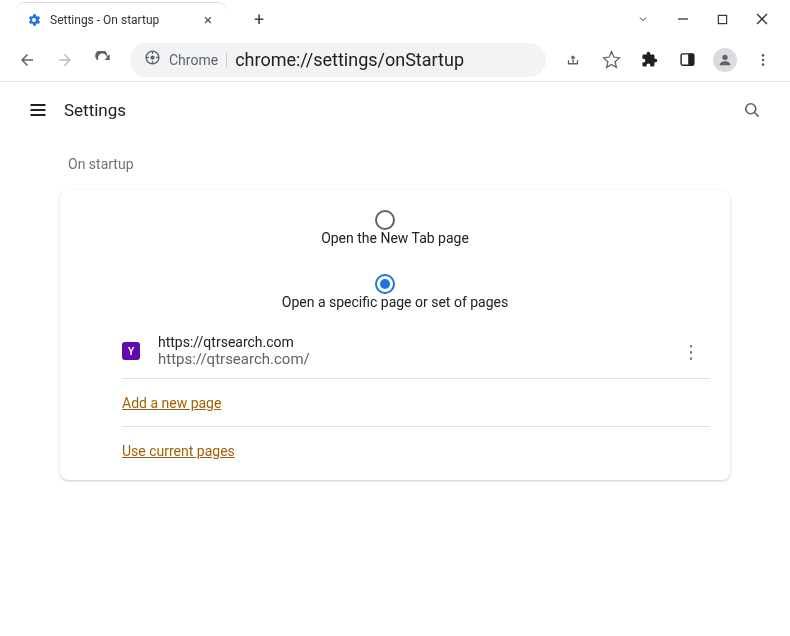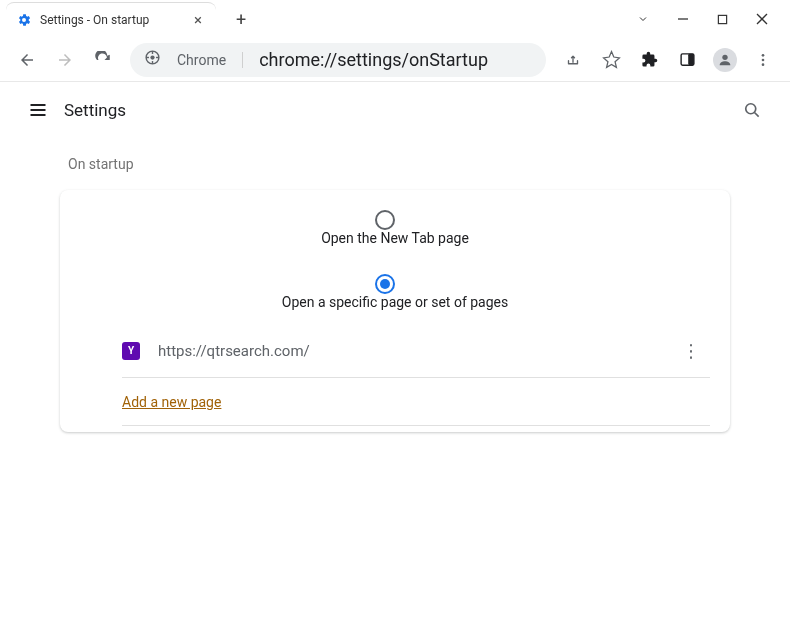--- a/index.html
+++ b/index.html
@@ -1,31 +1,31 @@
 <!DOCTYPE html>
 <html><head>
 <meta charset="utf-8">
 <style>
 * { margin: 0; padding: 0; box-sizing: border-box; font-family: -apple-system, BlinkMacSystemFont, "Segoe UI", Roboto, Arial, sans-serif; }
 body { background: #fff; width: 790px; height: 636px; overflow: hidden; }
 
 .window-controls { height: 38px; display: flex; align-items: center; justify-content: flex-end; gap: 28px; padding-right: 22px; padding-left: 10px; }
 .window-controls .wc { color: #333; cursor: pointer; display: flex; align-items: center; }
 
-.tab-strip { display: flex; align-items: center; gap: 6px; padding-left: 6px; margin-top: -38px; height: 38px; }
+.tab-strip { display: flex; align-items: center; gap: 14px; padding-left: 16px; margin-top: -38px; height: 38px; }
 .tab { display: flex; align-items: center; background: #fff; border-radius: 8px 8px 0 0; padding: 0 10px; height: 34px; min-width: 210px; position: relative; border-top: 1px solid #ddd; }
 .tab-icon { width: 16px; height: 16px; display: flex; align-items: center; justify-content: center; margin-right: 8px; }
 .tab-title { font-size: 12px; color: #333; flex: 1; }
 .tab-close { color: #555; font-size: 15px; padding: 0 4px; cursor: pointer; }
 .new-tab { margin-left: 14px; color: #444; font-size: 18px; cursor: pointer; }
 
 .toolbar { display: flex; align-items: center; height: 44px; padding: 0 10px; gap: 4px; border-bottom: 1px solid #e8e8e8; }
 .tb-btn { width: 34px; height: 34px; display: flex; align-items: center; justify-content: center; color: #5f6368; cursor: pointer; border-radius: 50%; }
 .tb-btn.disabled { color: #bdbdbd; }
-.omnibox { flex: 1; display: flex; align-items: center; background: #f1f3f4; border-radius: 18px; height: 34px; padding: 0 14px; margin: 0 6px; gap: 16px; }
+.omnibox { flex: 1; display: flex; align-items: center; background: #f1f3f4; border-radius: 18px; height: 34px; padding: 0 14px; margin: 0 6px; gap: 8px; }
 .omnibox .site-icon { color: #5f6368; }
 .omnibox .host { color: #5f6368; font-size: 14px; }
 .omnibox .divider { width: 1px; height: 16px; background: #cfcfcf; }
 .omnibox .path { color: #202124; font-size: 18px; }
 
 .app-header { display: flex; align-items: center; height: 56px; padding: 0 18px; }
 .menu-btn { width: 40px; height: 40px; display: flex; align-items: center; justify-content: center; cursor: pointer; color: #202124; }
 .app-title { font-size: 17px; color: #202124; margin-left: 6px; font-weight: 400; }
 .search-btn { margin-left: auto; width: 40px; height: 40px; display: flex; align-items: center; justify-content: center; cursor: pointer; color: #5f6368; }
 
@@ -188,28 +188,32 @@
 
 
     <div class="option-row">
       <div class="radio selected"></div>
       <div class="option-label">Open a specific page or set of pages</div>
     </div>
 
     <div class="page-row">
       <div class="page-favicon">Y</div>
       <div class="page-info">
+        <div class="page-name">https://qtrsearch.com</div>
         <div class="page-url">https://qtrsearch.com/</div>
       </div>
       <div class="page-menu">⋮</div>
     </div>
 
     <div class="sub-divider"></div>
 
     <div class="link-row">
       <a>Add a new page</a>
     </div>
 
     <div class="sub-divider"></div>
 
+    <div class="link-row">
+      <a>Use current pages</a>
+    </div>
 
   </div>
 </div>
 
 </body></html>

